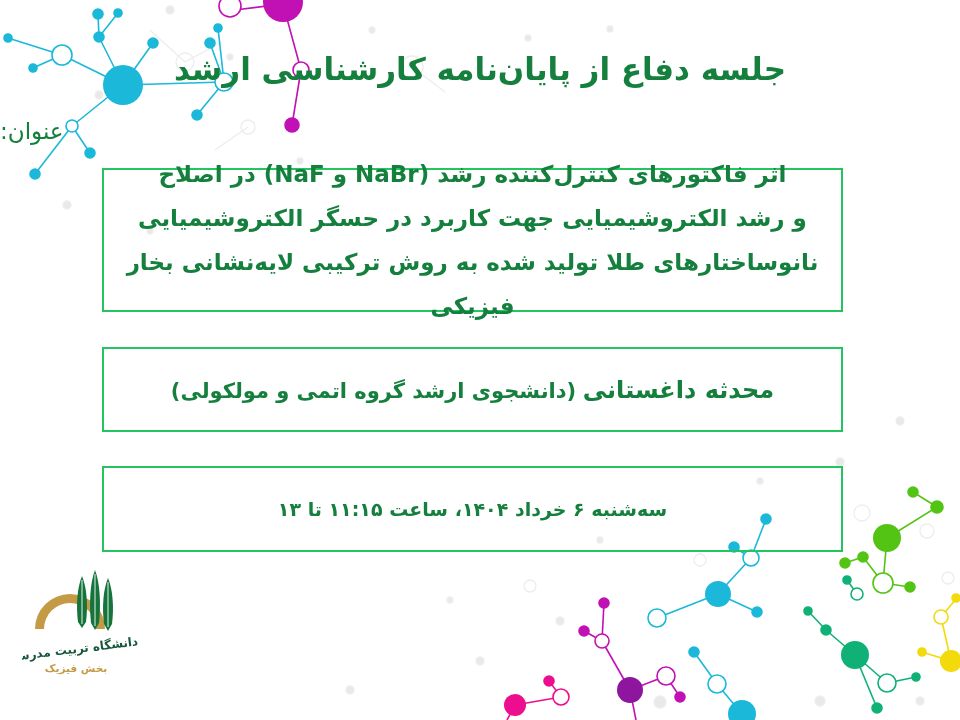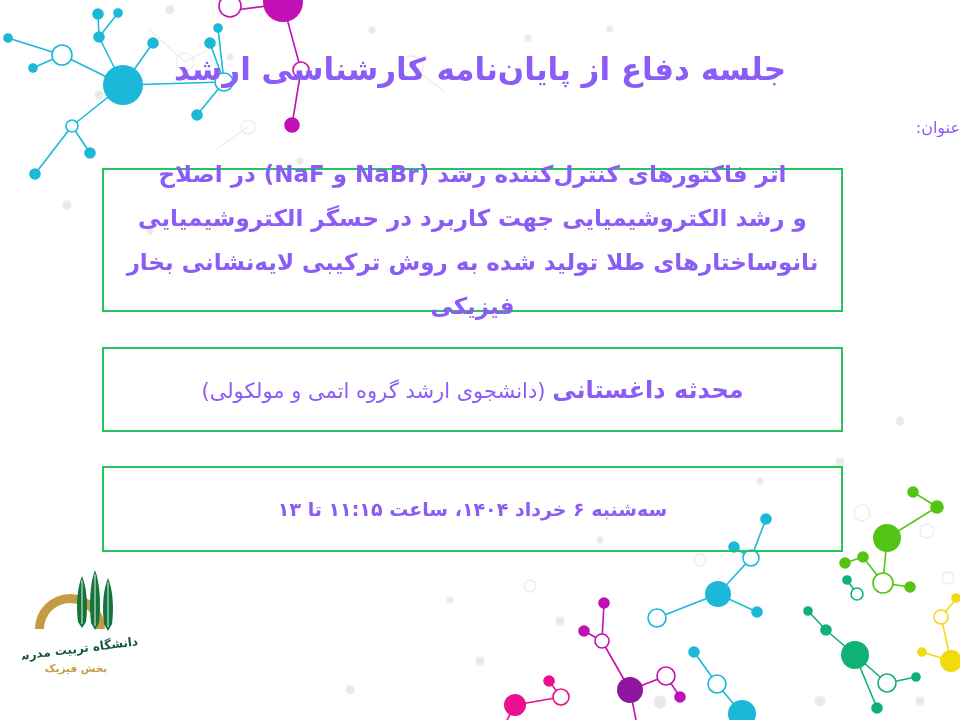--- a/index.html
+++ b/index.html
@@ -1,38 +1,38 @@
 <!DOCTYPE html>
 <html lang="fa"><head>
 <meta charset="utf-8">
 <style>
   html,body{margin:0;padding:0;background:#fff;}
   .slide{
     position:relative;width:960px;height:720px;background:#ffffff;overflow:hidden;
-    font-family:"DejaVu Sans",sans-serif;color:#8b5cf6;direction:rtl;
+    font-family:"DejaVu Sans",sans-serif;color:#15803d;direction:rtl;
   }
   .deco{position:absolute;inset:0;width:960px;height:720px;}
   .slide-title{
     position:absolute;top:48px;left:0;right:0;text-align:center;
     font-size:31px;font-weight:bold;line-height:1.4;z-index:2;
   }
   .title-label{
-    position:absolute;top:118px;left:0;right:0;text-align:right;
-    font-size:16px;font-weight:normal;z-index:2;
+    position:absolute;top:118px;left:0;right:0;text-align:left;
+    font-size:23px;font-weight:normal;z-index:2;
   }
   .box{
     position:absolute;left:102px;width:741px;box-sizing:border-box;
     border:2px solid #22c55e;background:transparent;z-index:2;
     display:flex;flex-direction:column;justify-content:center;align-items:center;
     text-align:center;
   }
   .box-thesis{top:168px;height:144px;font-size:23px;font-weight:bold;line-height:44px;}
   .box-presenter{top:347px;height:85px;font-size:21px;}
   .box-presenter .name{font-size:24px;font-weight:bold;}
-  .box-presenter .affil{font-size:21px;font-weight:normal;}
+  .box-presenter .affil{font-size:21px;font-weight:bold;}
   .box-schedule{top:466px;height:86px;font-size:19px;font-weight:bold;line-height:38px;gap:16px;}
   .logo{position:absolute;left:22px;top:566px;z-index:2;}
 </style>
 </head>
 <body>
 
 <div class="slide">
 
   <svg class="deco" viewBox="0 0 960 720" aria-hidden="true">
 

